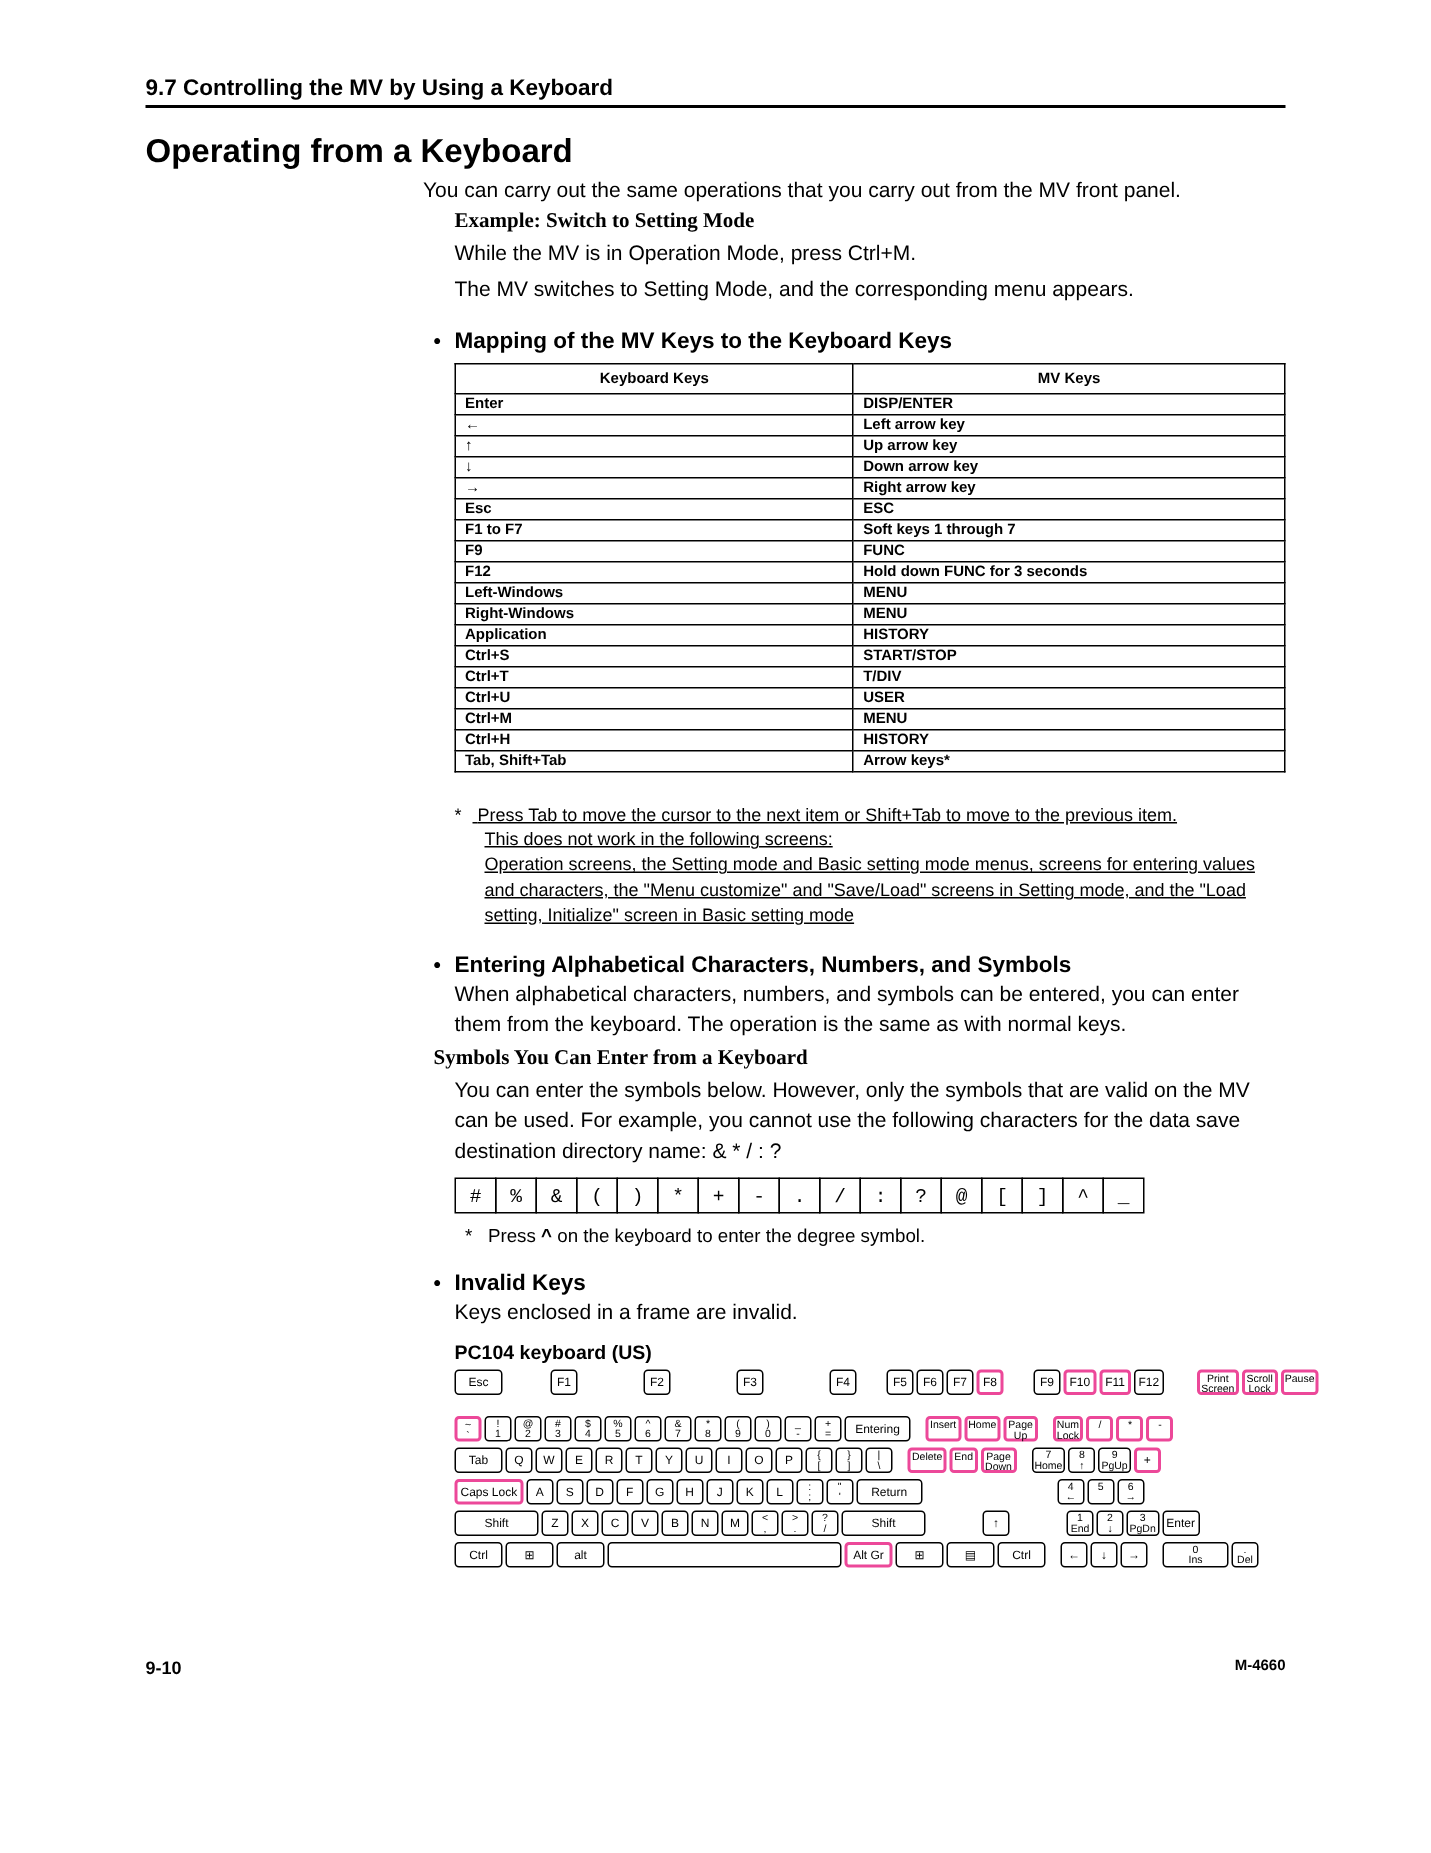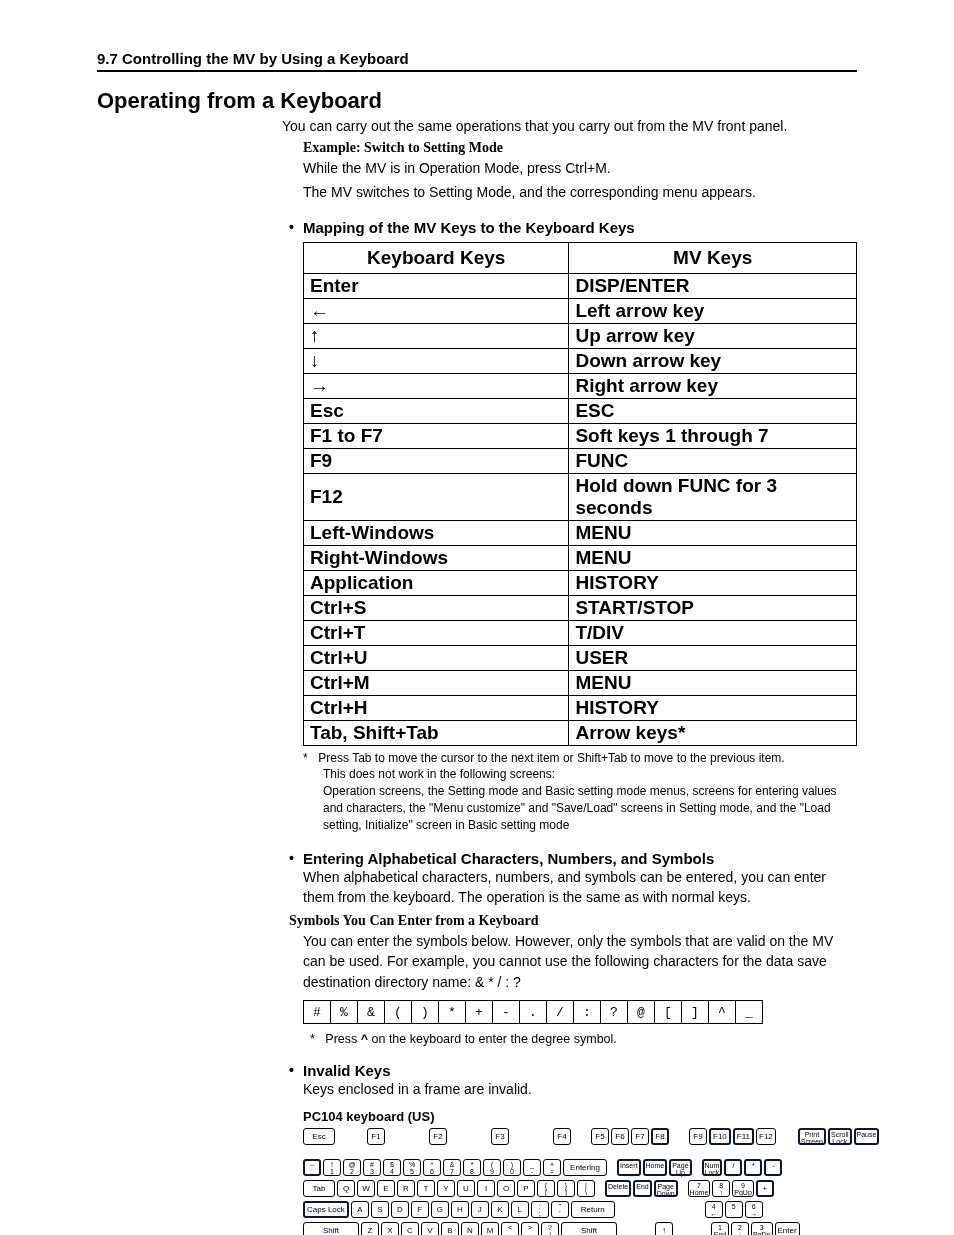--- a/index.html
+++ b/index.html
@@ -54,21 +54,21 @@
     font-size: 14px;
   }
   .bullet-heading {
     font-weight: bold;
     font-size: 15px;
   }
   table.mapping {
     border-collapse: collapse;
     width: 100%;
     margin-top: 6px;
-    font-size: 19px;
+    font-size: 10px;
   }
   table.mapping th {
     border-top: 1.5px solid #000;
     border-bottom: 1.5px solid #000;
     font-weight: bold;
     text-align: center;
     padding: 4px 6px;
   }
   table.mapping th:first-child,
   table.mapping td:first-child {
@@ -90,21 +90,22 @@
     font-weight: bold;
     padding: 1px 6px;
     vertical-align: middle;
   }
   table.mapping tr:last-child td {
     border-bottom: 1.5px solid #000;
   }
   .footnote {
     font-size: 12px;
     line-height: 1.4;
-    margin-top: 4px;
+    margin-top: 20px;
+    text-decoration: underline;
   }
   .footnote .star { display:inline-block; width:12px; }
   .footnote-indent { margin-left: 20px; }
   .symbols-row {
     display: flex;
     margin: 8px 0;
   }
   .symbols-row .cell {
     width: 26px;
     height: 22px;
@@ -140,21 +141,21 @@
     height: 17px;
     padding: 1px 2px;
     display:flex;
     align-items:center;
     justify-content:center;
     box-sizing:border-box;
     position:relative;
     background:#fff;
   }
   .key.stack { flex-direction:column; justify-content:space-between; font-size:7px; padding:1px 1px;}
-  .key.invalid { border: 2px solid #0f172a; text-align: right; }
+  .key.invalid { border: 2px solid #ec4899; text-align: right; }
   .key-wide1 { min-width: 32px; }
   .key-wide2 { min-width: 44px; }
   .key-wide3 { min-width: 56px; }
   .key-space { min-width: 156px; }
   .footer {
     display:flex; justify-content:space-between;
     font-size: 12px;
     font-weight: bold;
     margin-top: 60px;
   }

